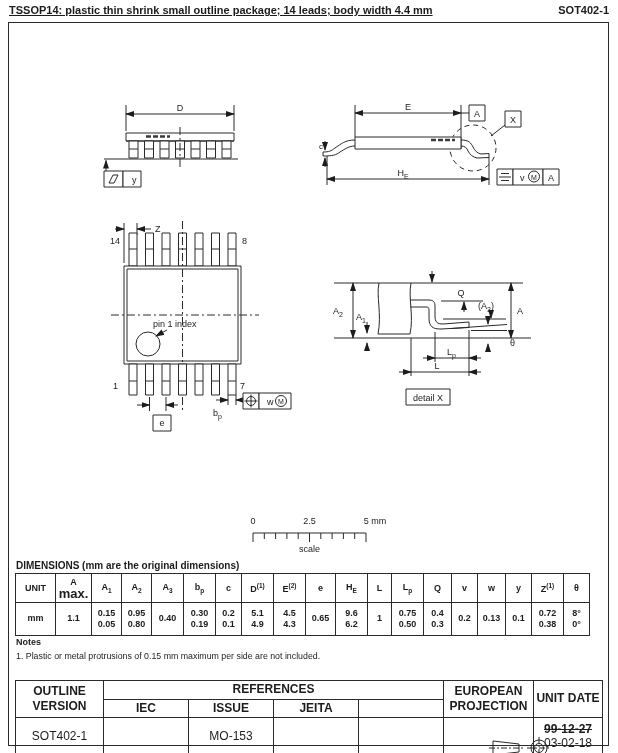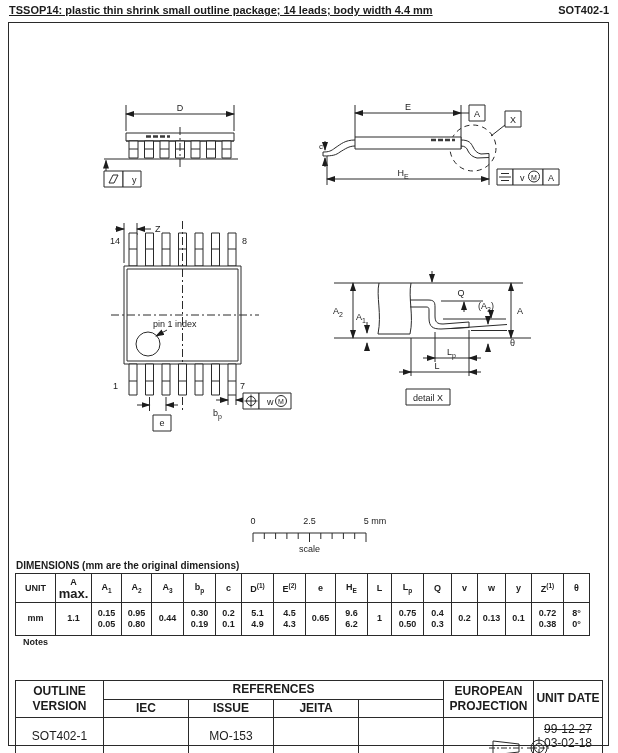--- a/index.html
+++ b/index.html
@@ -16,26 +16,26 @@
   .dims-title{position:absolute;left:7px;top:537px;font-size:10px;font-weight:bold;}
   table{border-collapse:collapse;table-layout:fixed;}
   .dim-table{position:absolute;left:6px;top:550px;width:499px;font-size:9px;}
   .dim-table th,.dim-table td{border:1px solid #2a2a2a;text-align:center;vertical-align:middle;padding:1px 0;font-weight:bold;}
   .dim-table th{height:26px;}
   .dim-table td{height:30px;white-space:pre-line;line-height:1.25;}
   .dim-table sub{font-size:6.5px;}
   .dim-table sup{font-size:6.5px;}
   .l2{display:block;font-size:13px;font-weight:bold;line-height:1;}
   .notes{position:absolute;left:7px;top:613px;font-size:8.8px;line-height:1.5;}
-  .notes-title{font-weight:bold;font-size:9px;margin-left:7px;}
+  .notes-title{font-weight:bold;font-size:9px;}
   .ref-table{position:absolute;left:6px;top:657px;width:587px;font-size:12px;}
   .ref-table td{border:1px solid #2a2a2a;text-align:center;vertical-align:middle;padding:1px 2px;}
   .ref-table .hd{font-weight:bold;white-space:pre-line;line-height:1.3;height:15px;}
   .ref-table .vals td{height:34px;font-weight:normal;}
-  .strike{text-decoration:line-through;}
+  .strike{text-decoration:line-through;font-weight:bold;}
   .issue-new{display:block;}
 </style>
 </head>
 <body>
 
 <div class="page-header">
   <div class="page-title">TSSOP14: plastic thin shrink small outline package; 14 leads; body width 4.4 mm</div>
   <div class="page-code">SOT402-1</div>
 </div>
 
@@ -313,21 +313,21 @@
       <th><span>Z</span><sup>(1)</sup></th>
       <th><span>θ</span></th>
     </tr>
     <tr>
       <td>mm</td>
       <td>1.1</td>
       <td>0.15
 0.05</td>
       <td>0.95
 0.80</td>
-      <td>0.44</td>
+      <td>0.40</td>
       <td>0.30
 0.19</td>
       <td>0.2
 0.1</td>
       <td>5.1
 4.9</td>
       <td>4.5
 4.3</td>
       <td>0.65</td>
       <td>9.6
@@ -343,20 +343,21 @@
       <td>0.72
 0.38</td>
       <td>8°
 0°</td>
     </tr>
   </tbody>
     </table>
 
   <div class="notes">
     <div class="notes-title">Notes</div>
+    <div>1. Plastic or metal protrusions of 0.15 mm maximum per side are not included.</div>
   </div>
 
   <table class="ref-table">
     <colgroup>
       <col style="width:88px">
         <col style="width:85px">
         <col style="width:85px">
         <col style="width:85px">
         <col style="width:85px">
         <col style="width:90px">

